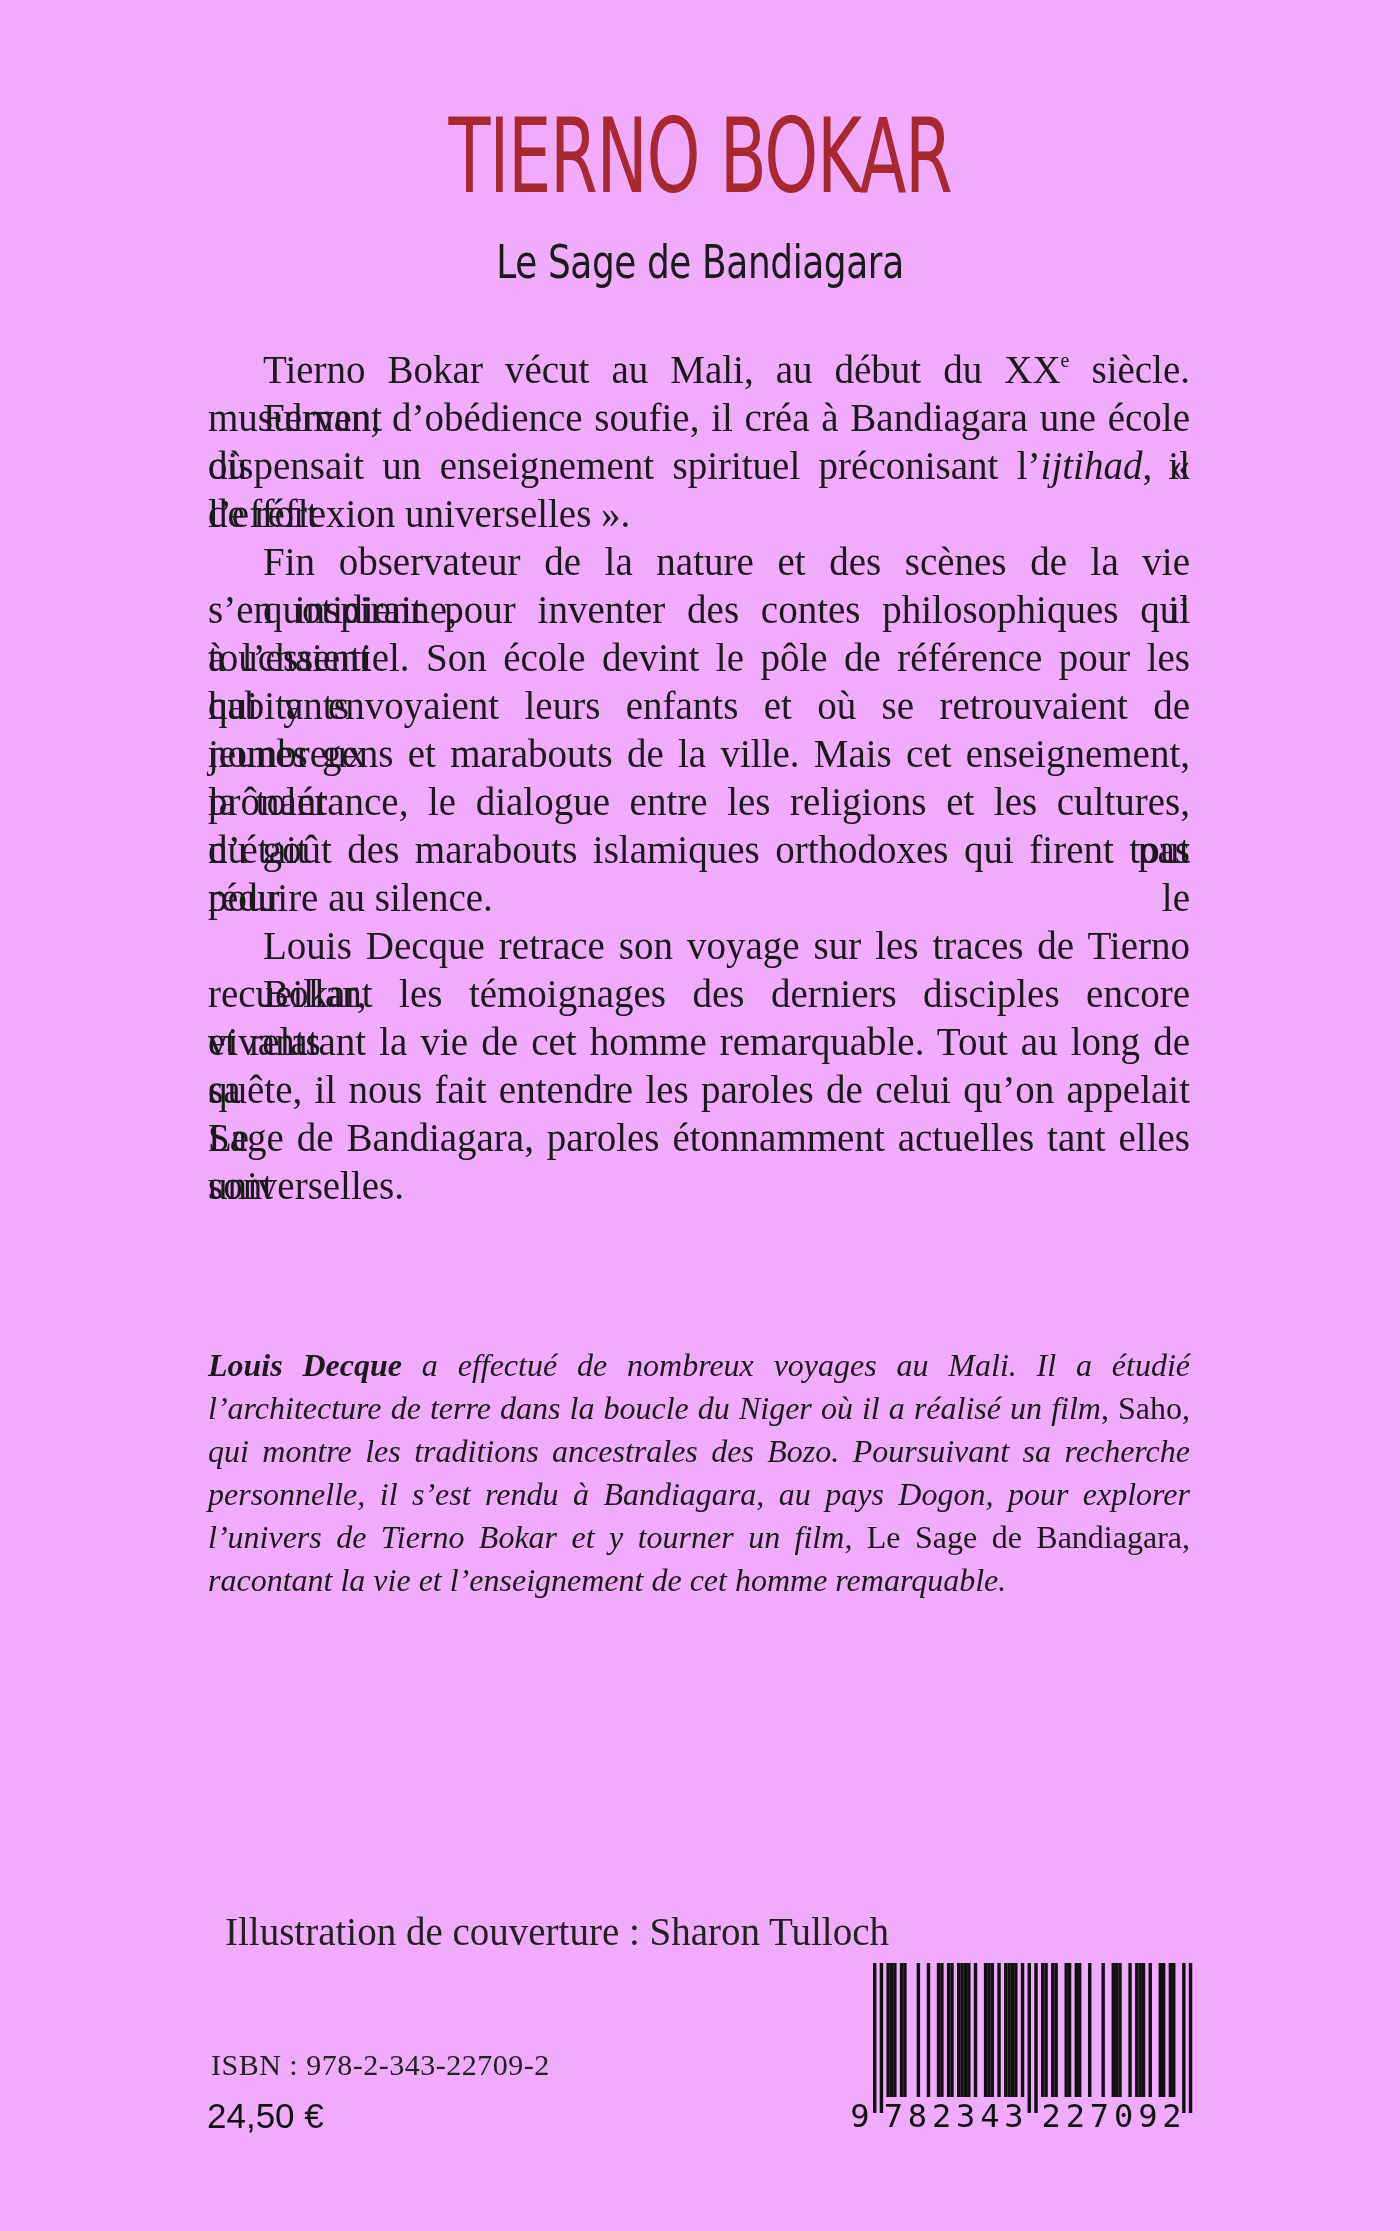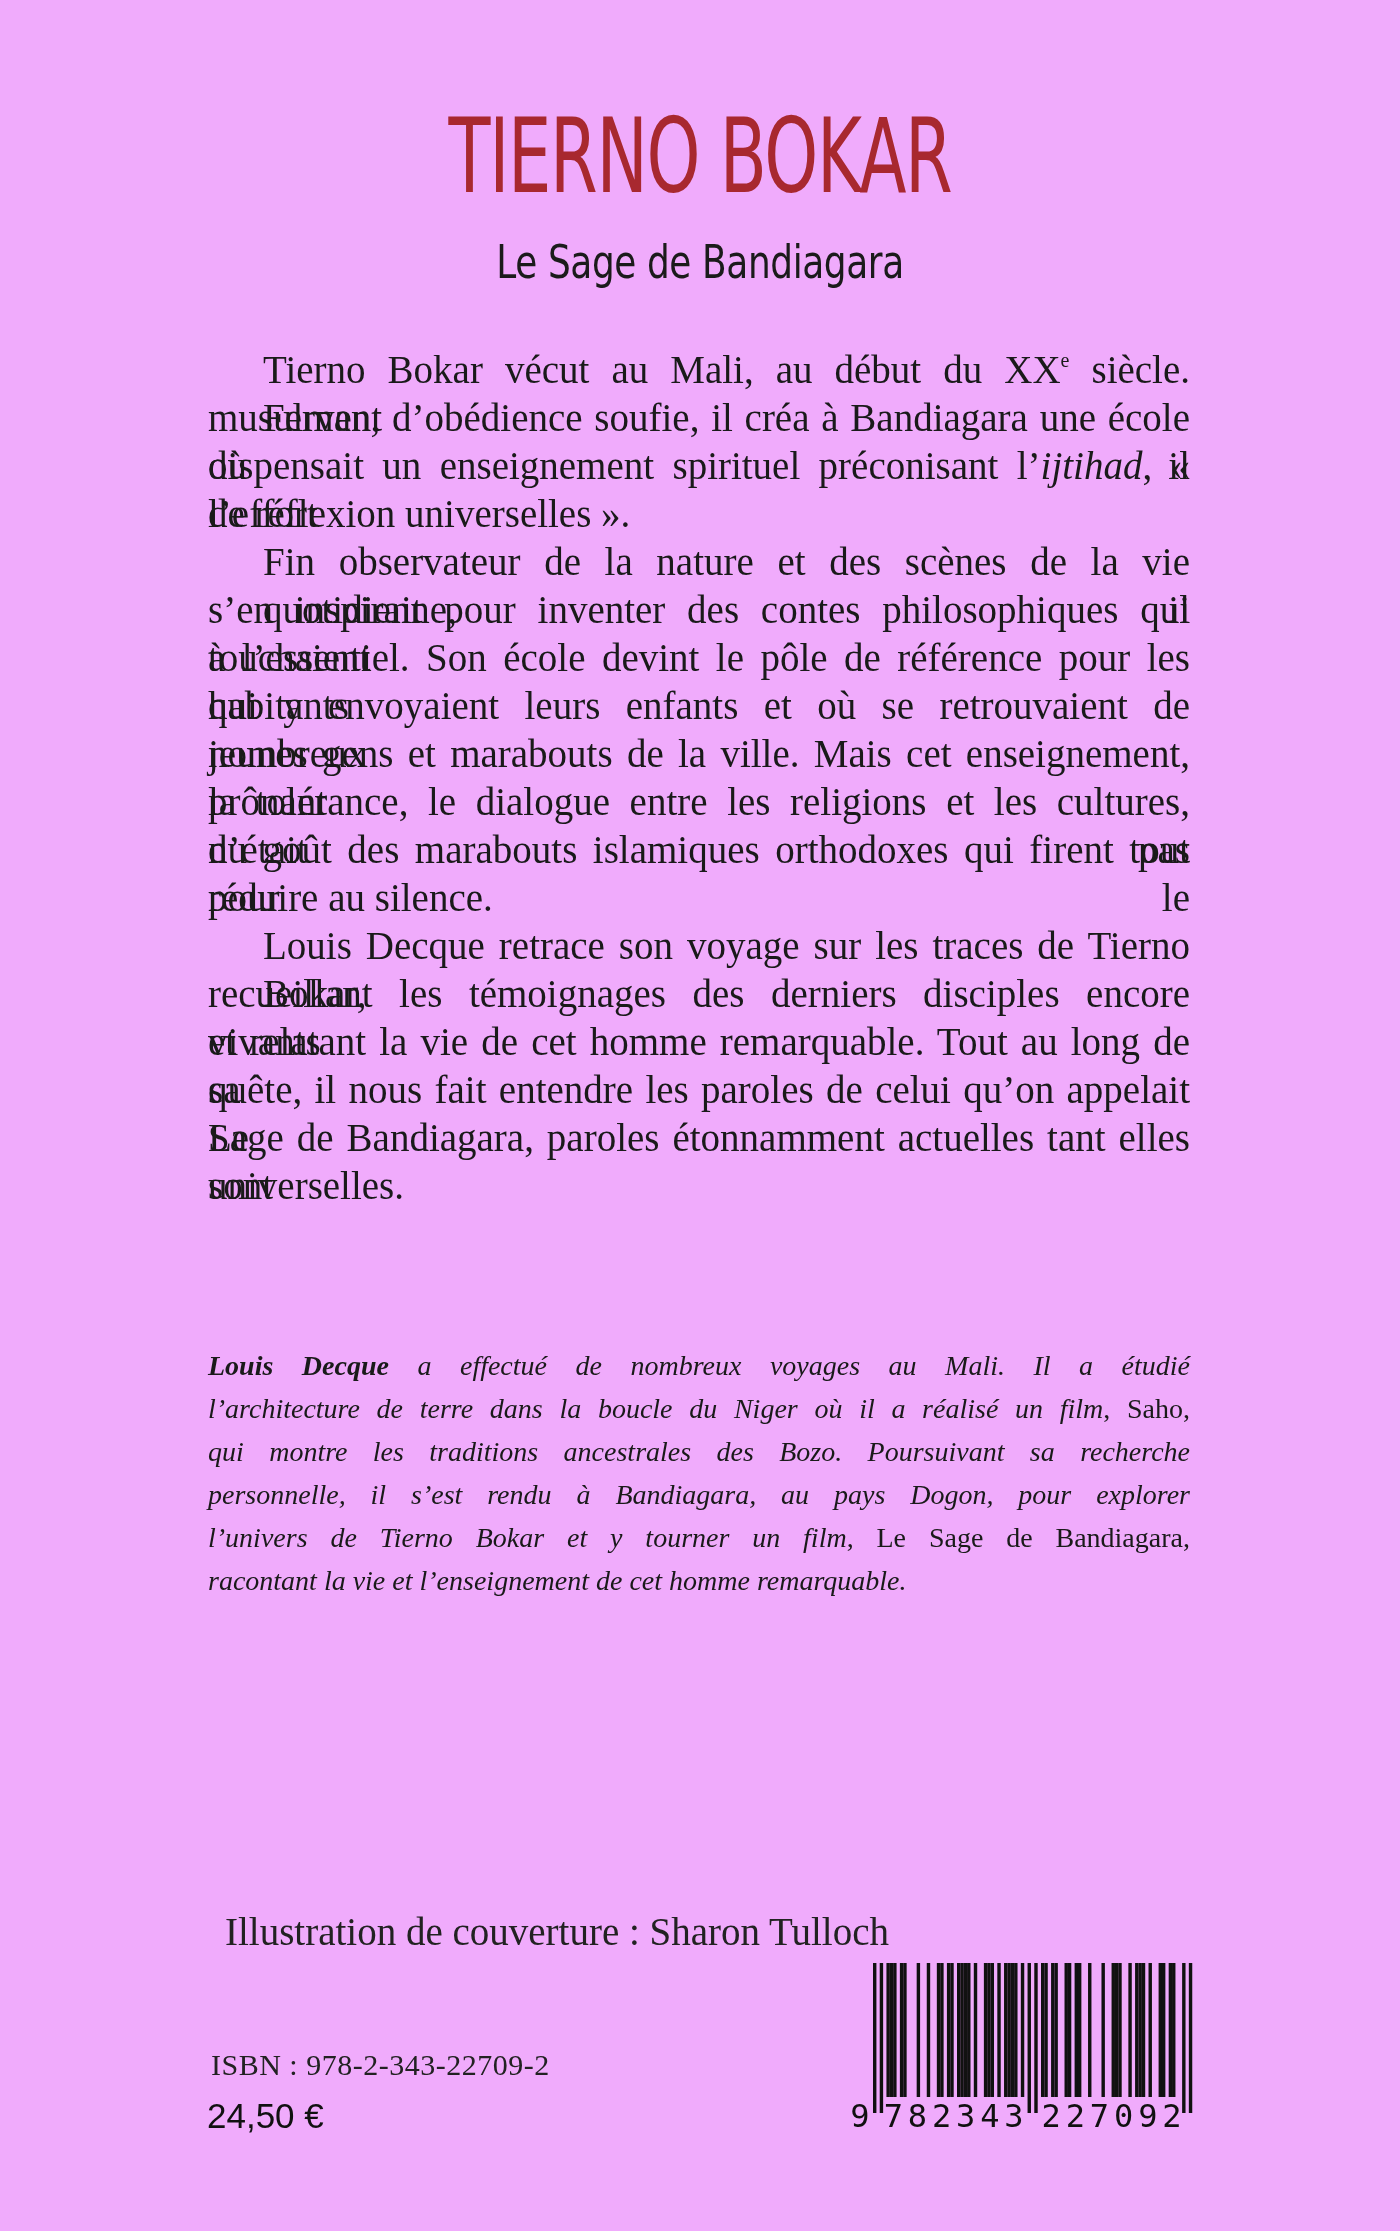--- a/index.html
+++ b/index.html
@@ -29,21 +29,21 @@
   }
   .body-line.indent { left: 263px; width: 927px; }
   .body-line.last { text-align-last: left; }
   .body-line .inner { display: inline-block; width: 100%; white-space: normal; text-align: justify; text-align-last: justify; }
   .body-line.last .inner { text-align-last: left; }
   .body-line i { font-style: italic; }
   sup.e { font-size: 20px; vertical-align: 16px; line-height: 0; }
 
   .bio-line {
     position: absolute; left: 208px; width: 982px; height: 43px;
-    font-family: "Liberation Serif", serif; font-size: 28px; line-height: 43px;
+    font-family: "Liberation Serif", serif; font-size: 32px; line-height: 43px;
     color: #1a1a1a; font-style: italic;
   }
   .bio-line .inner { display: inline-block; width: 100%; text-align: justify; text-align-last: justify; }
   .bio-line.last .inner { text-align-last: left; }
   .bio-line b { font-weight: bold; font-style: italic; }
   .bio-line .roman { font-style: normal; }
 
   .credit {
     position: absolute; left: 207px; top: 1914px;
     font-family: "Liberation Serif", serif; font-size: 39px; line-height: 36px; color: #222; margin-left: 18px;

